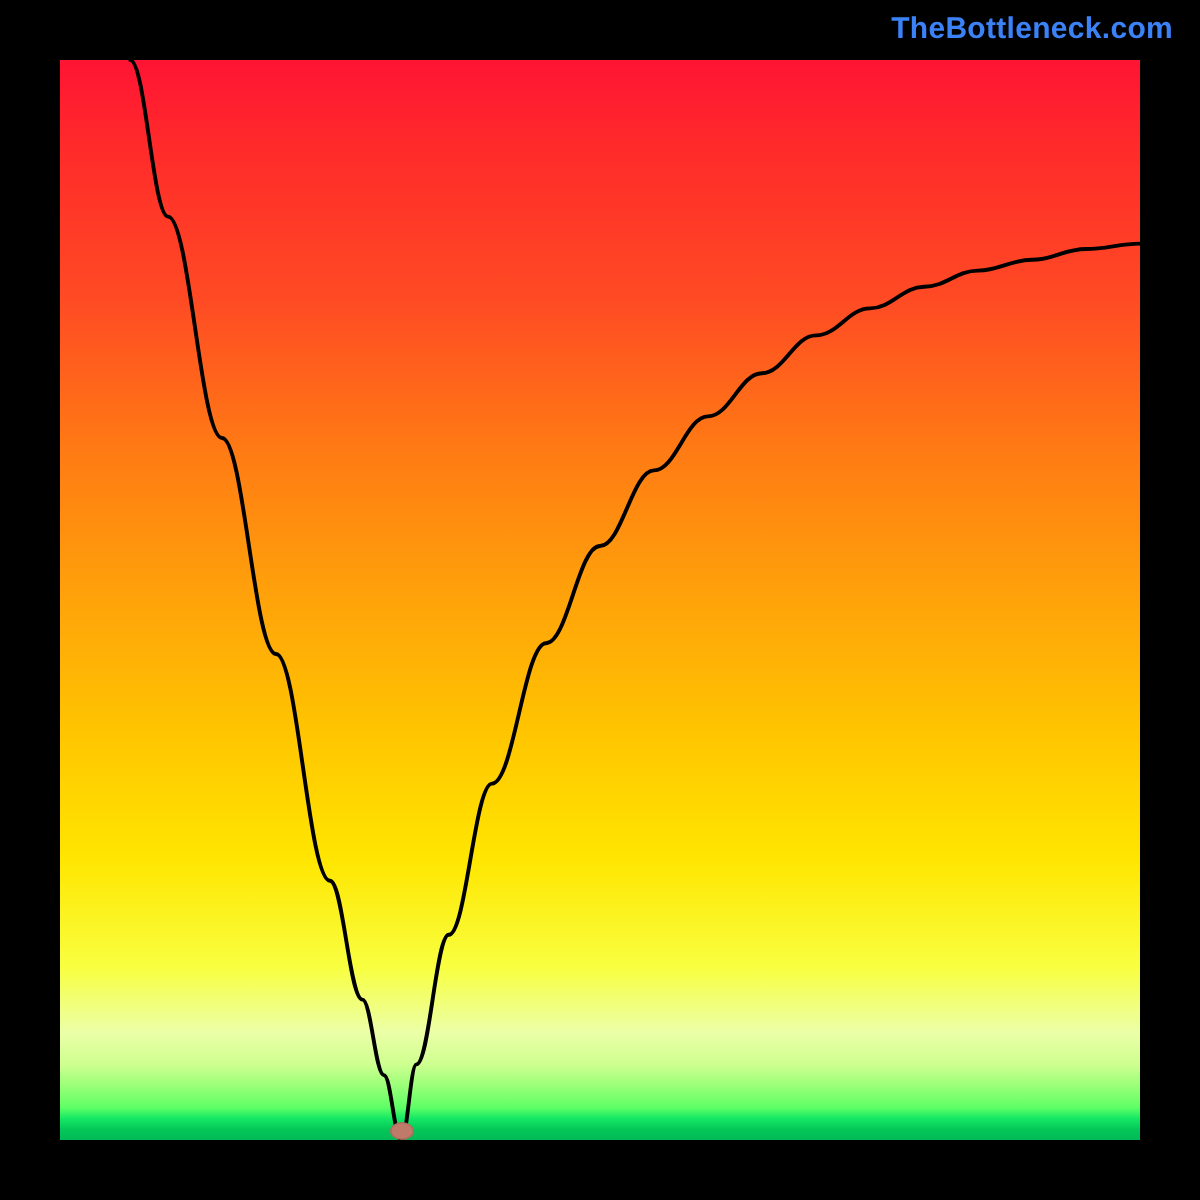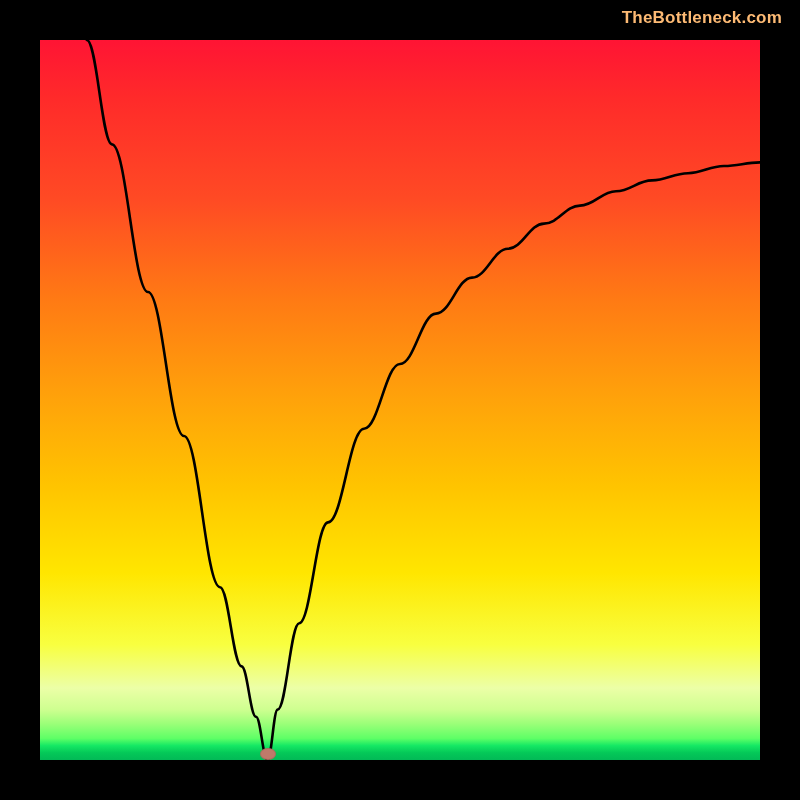--- a/index.html
+++ b/index.html
@@ -58,22 +58,22 @@
     height: 12px;
     border-radius: 50%;
     background: #bf7a6a;
     box-shadow: 0 0 0 1px rgba(0,0,0,0.1) inset;
     transform: translate(-50%, -50%);
   }
   .watermark {
     position: absolute;
     top: 8px;
     right: 18px;
-    color: #fdba74;
-    font-size: 17px;
+    color: #3b82f6;
+    font-size: 20px;
     font-weight: 600;
     letter-spacing: 0.2px;
     user-select: none;
   }
 </style>
 </head>
 <body>
 
 <div class="stage">
 

